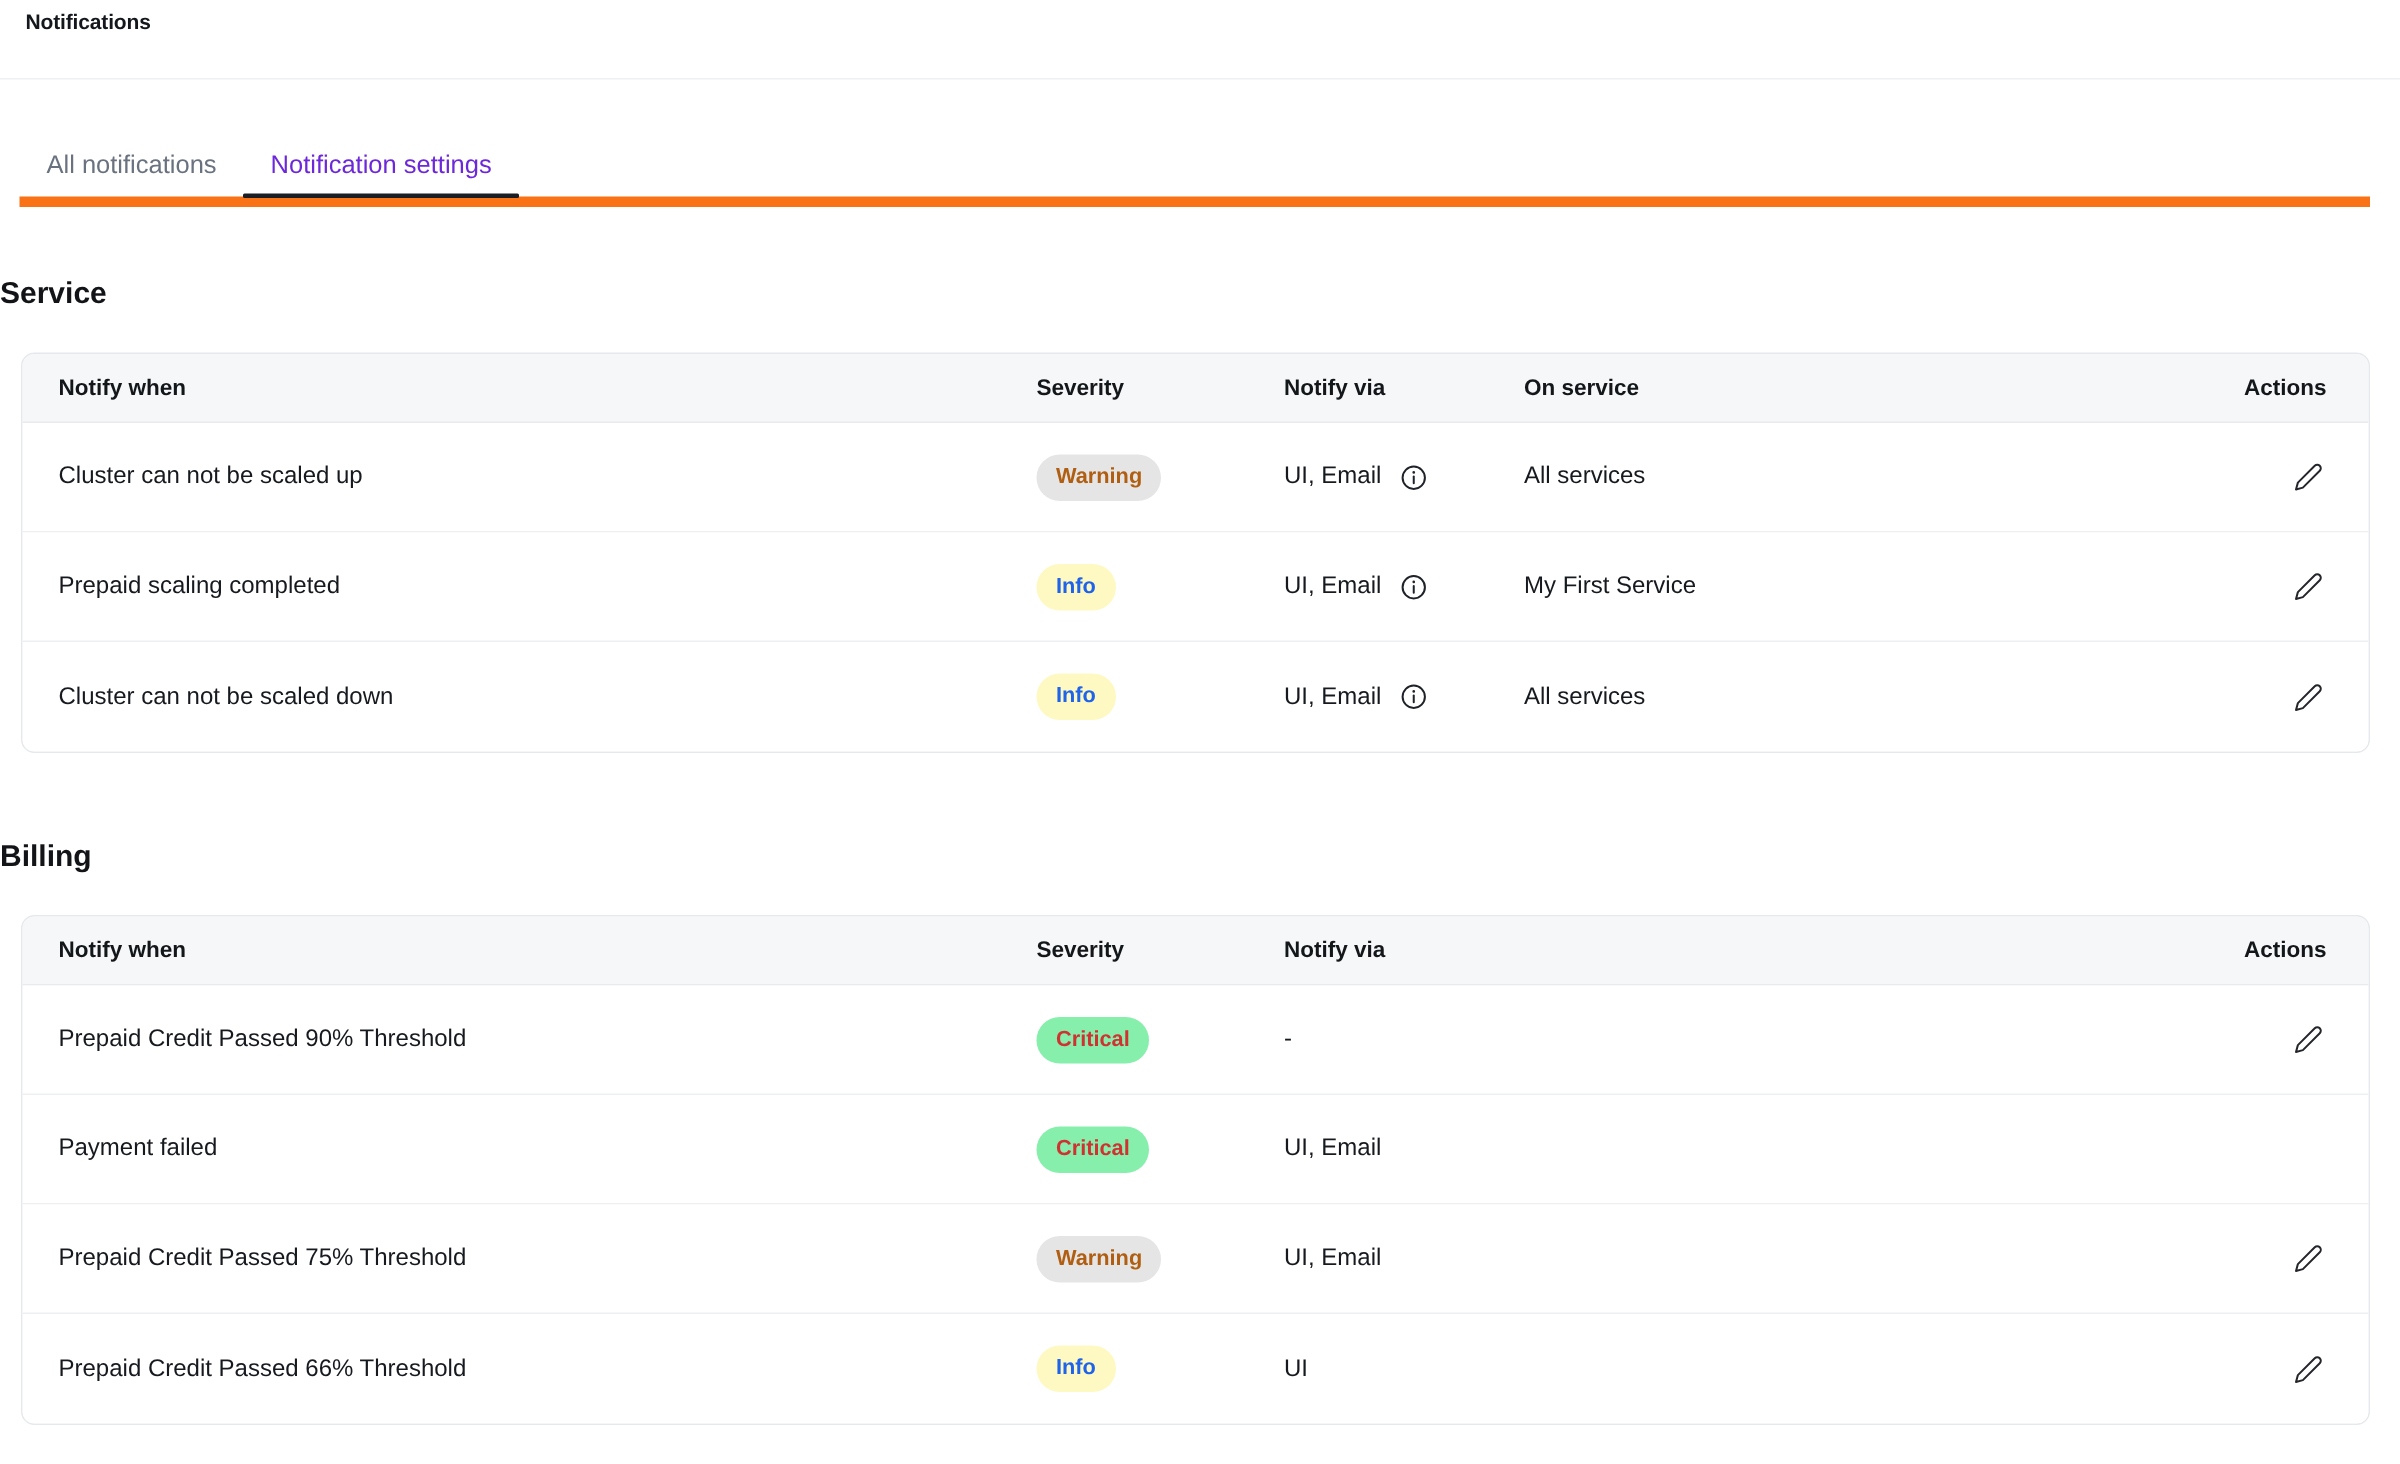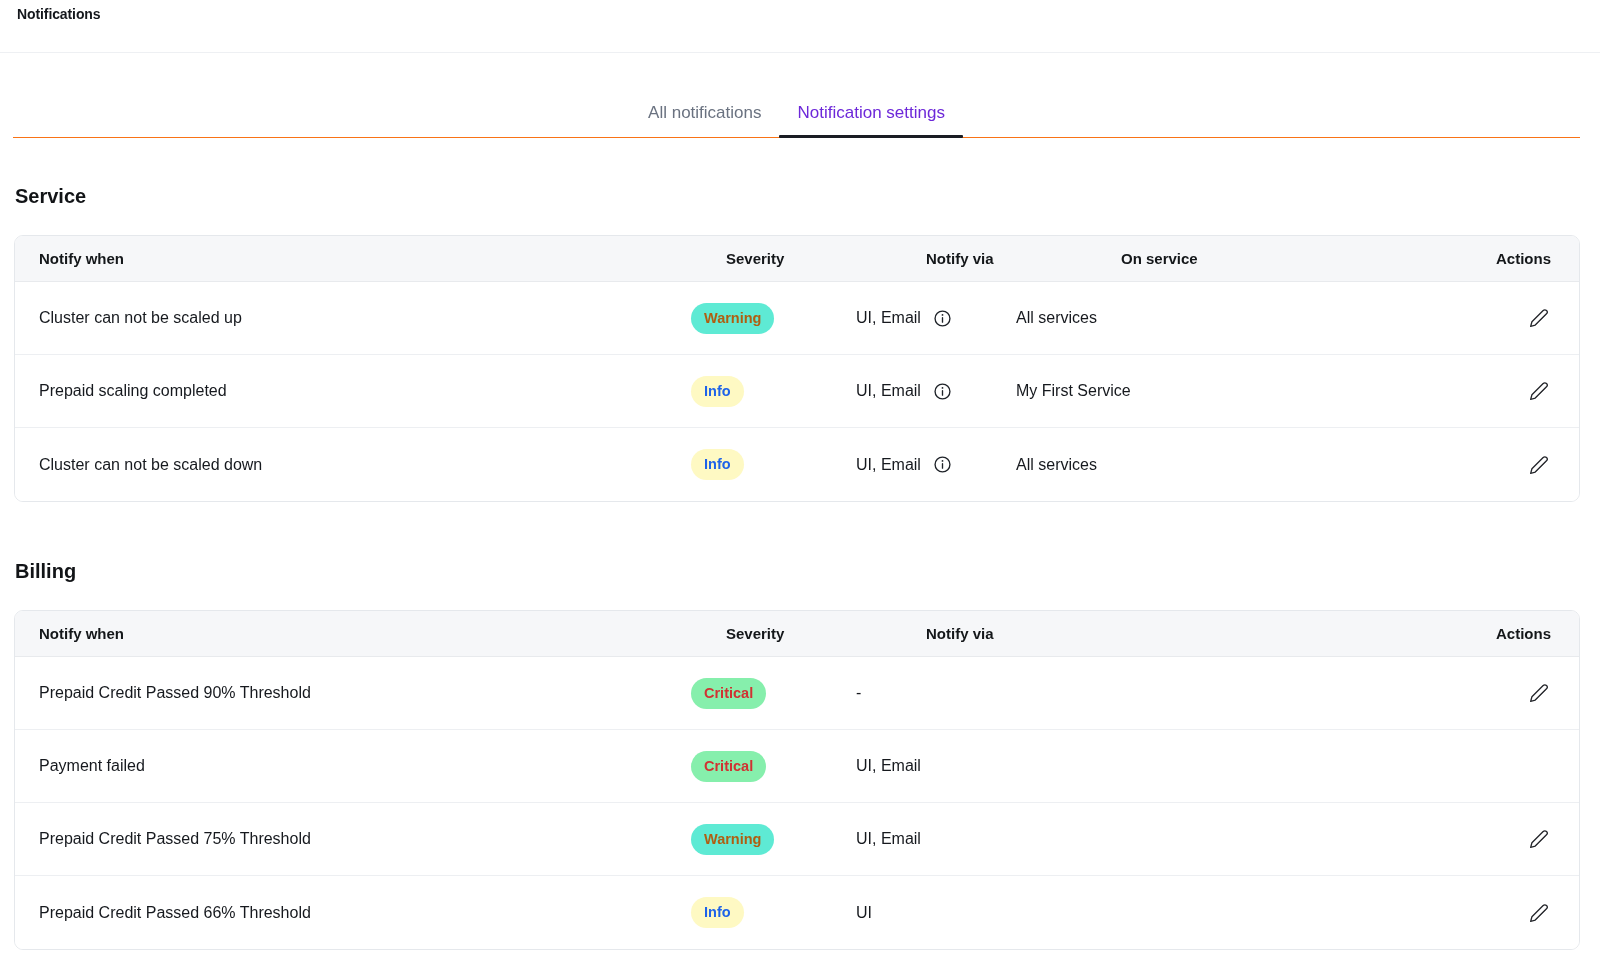--- a/index.html
+++ b/index.html
@@ -4,49 +4,49 @@
 <style>
   * { box-sizing: border-box; margin: 0; padding: 0; }
   html, body { width: 1600px; height: 976px; background: #ffffff; overflow: hidden;
     font-family: "Liberation Sans", sans-serif; color: #16191E; }
 
   
   .page-header { height: 53px; border-bottom: 1px solid #EEF0F3; padding: 6px 0 0 17px; }
   .page-title { font-size: 14px; font-weight: 700; color: #14171C; letter-spacing: -0.1px; }
 
   
-  .tabs { display: flex; margin: 35px 20px 0 13px; height: 50px; border-bottom: 1px solid #f97316; justify-content: center; }
+  .tabs { display: flex; margin: 35px 20px 0 13px; height: 50px; border-bottom: 7px solid #f97316; }
   .tab { display: flex; align-items: center; padding: 0 18px; font-size: 17px; color: #6A7280;
     cursor: pointer; position: relative; white-space: nowrap; }
   .tab.active { color: #6d28d9; font-weight: 400; }
   .tab.active::after { content: ""; position: absolute; left: 0; right: 0; bottom: -1px;
     height: 3px; background: #1A1D23; border-radius: 1px; }
 
   
-  .section-title { font-size: 20px; font-weight: 700; color: #121417; line-height: 24px; margin-left: 15px; }
+  .section-title { font-size: 20px; font-weight: 700; color: #121417; line-height: 24px; }
   .section-title.first { margin-top: 46px; }
   .section-title.second { margin-top: 57px; }
 
   
   .table { width: 1566px; margin: 27px 20px 0 14px; border: 1px solid #E5E8EC; border-radius: 9px;
     overflow: hidden; background: #fff; }
   .trow { display: grid; align-items: center; padding: 0 28px 0 24px; }
   .service-grid { grid-template-columns: 652px 165px 160px 1fr 40px; }
   .billing-grid { grid-template-columns: 652px 165px 1fr 40px; }
-  .thead { background: #F6F7F9; height: 46px; border-bottom: 1px solid #E8EAED; gap: 35px; }
+  .thead { background: #F6F7F9; height: 46px; border-bottom: 1px solid #E8EAED; }
   .thead .cell { font-size: 15px; font-weight: 600; color: #14171A; }
   .tbody-row { height: 73px; border-bottom: 1px solid #EDEFF2; background: #fff; }
   .tbody-row:last-child { border-bottom: none; }
   .cell { font-size: 16px; color: #16191E; display: flex; align-items: center; }
   .cell.right { justify-content: flex-end; }
 
   
   .badge { display: inline-flex; align-items: center; height: 31px; padding: 0 13px;
     border-radius: 999px; font-size: 14.5px; font-weight: 600; line-height: 1; }
-  .badge.warning { background: #5eead4; color: #B05E11; }
+  .badge.warning { background: #e5e5e5; color: #B05E11; }
   .badge.info { background: #fef9c3; color: #1E63E9; }
   .badge.critical { background: #86efac; color: #D03232; }
 
   
   .info-ic { margin-left: 12px; display: inline-flex; align-items: center; color: #1F2329; cursor: default; }
   .edit-btn { background: none; border: none; padding: 2px; cursor: pointer; color: #24262B;
     display: inline-flex; align-items: center; }
   svg { display: block; }
 </style>
 </head>

